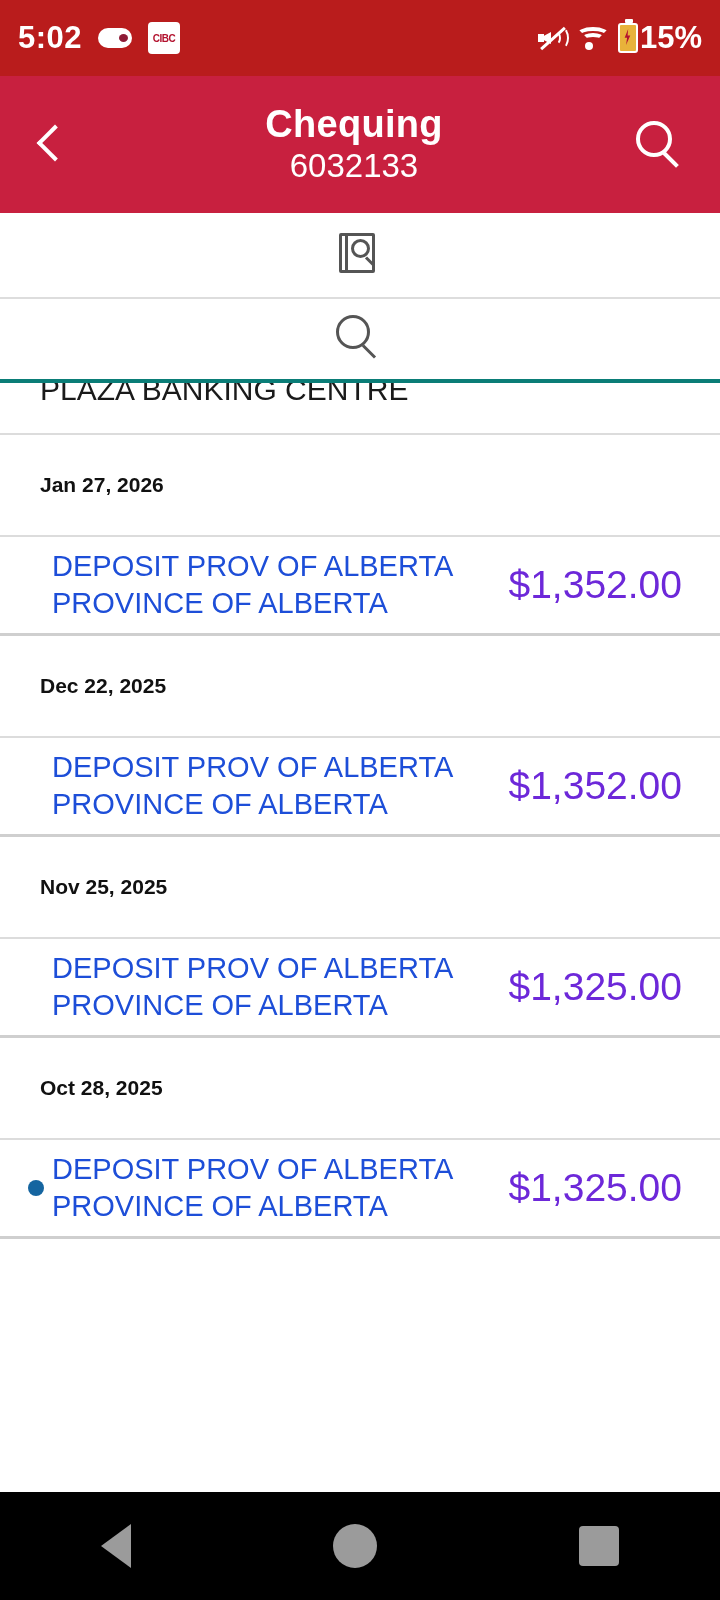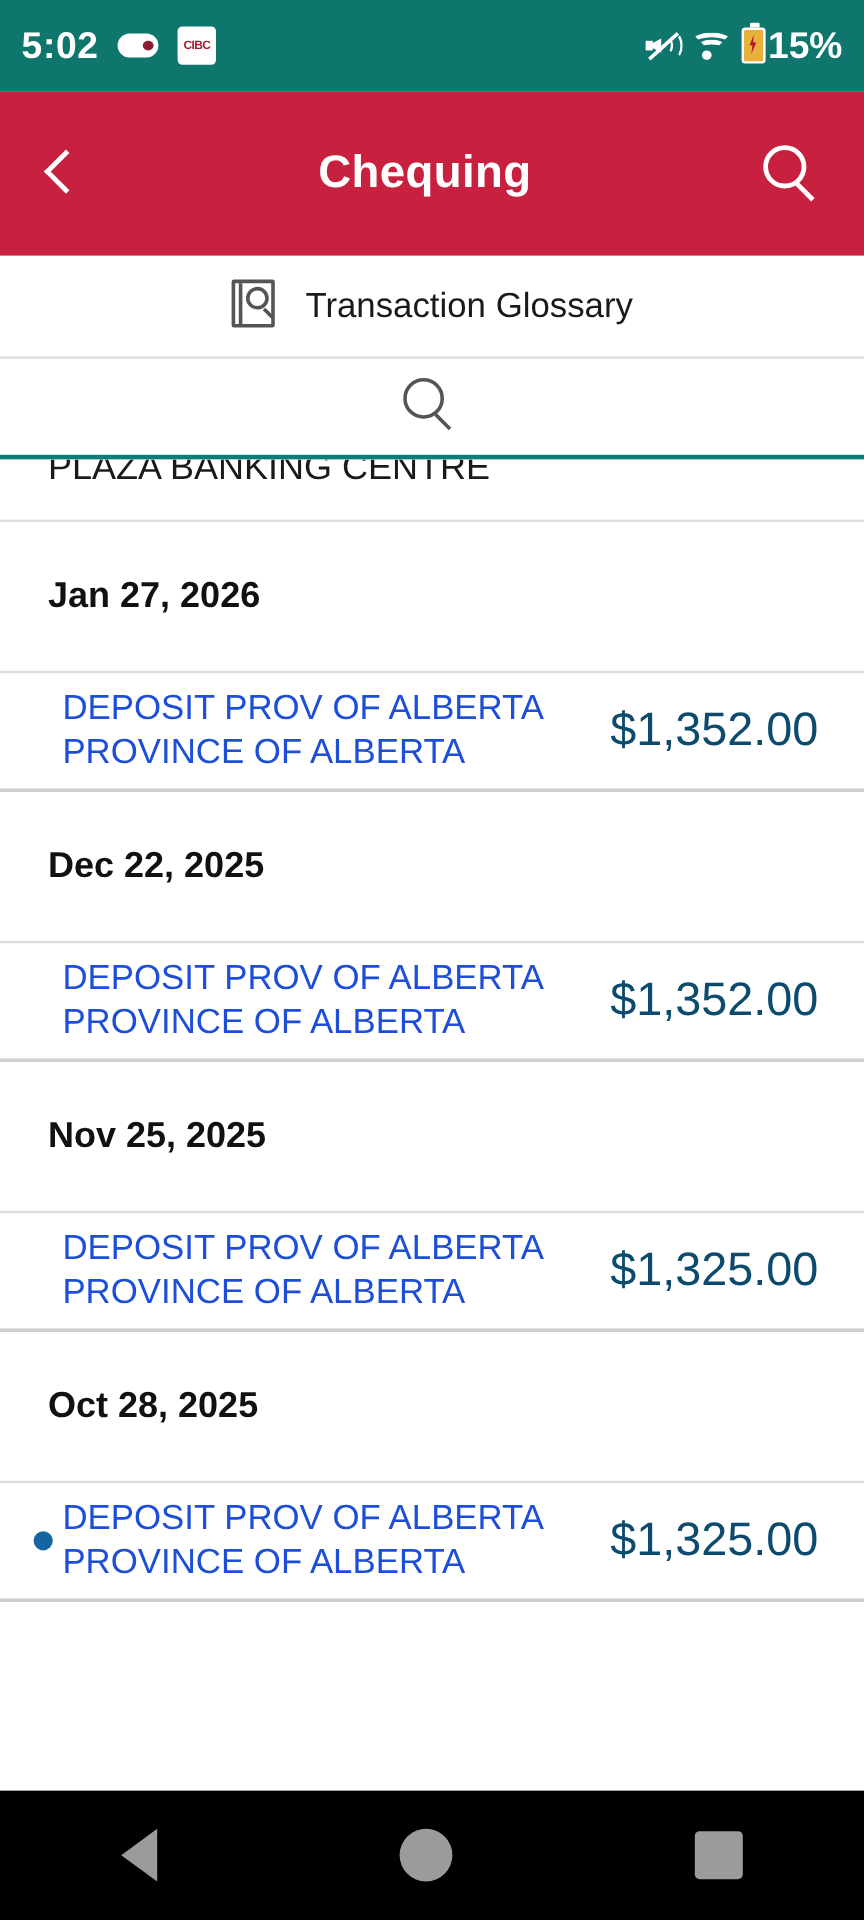--- a/index.html
+++ b/index.html
@@ -16,21 +16,21 @@
     width: 720px;
     height: 1600px;
     display: flex;
     flex-direction: column;
     background: #ffffff;
   }
 
   
   .status-bar {
     height: 76px;
-    background: #0f766e;
+    background: #b91c1c;
     color: #ffffff;
     display: flex;
     align-items: center;
     padding: 0 18px;
     flex: 0 0 auto;
   }
   .status-left {
     display: flex;
     align-items: center;
     gap: 16px;
@@ -346,25 +346,25 @@
     display: flex;
     align-items: flex-start;
     font-size: 30px;
     color: #1a1a1a;
     border-bottom: 2px solid #dcdcdc;
     overflow: hidden;
   }
   .partial-row span { margin-top: -10px; }
 
   .date-header {
-    height: 126px;
+    height: 102px;
     display: flex;
     align-items: center;
     padding: 0 40px;
-    font-size: 30px;
+    font-size: 21px;
     font-weight: bold;
     color: #111111;
     border-bottom: 2px solid #dcdcdc;
   }
   .tx-row {
     height: 99px;
     display: flex;
     align-items: center;
     padding: 0 38px 0 28px;
     border-bottom: 3px solid #cfcfcf;
@@ -381,21 +381,21 @@
   .tx-row.unread .tx-bullet { visibility: visible; }
   .tx-desc {
     font-size: 29px;
     color: #1d4ed8;
     line-height: 1.28;
     flex: 1 1 auto;
   }
   .tx-desc .l2 { display: block; }
   .tx-amount {
     font-size: 39px;
-    color: #0c4a6e;
+    color: #6d28d9;
     white-space: nowrap;
     margin-left: 10px;
   }
 
   
   .nav-bar {
     height: 108px;
     background: #000000;
     display: flex;
     align-items: center;
@@ -448,36 +448,36 @@
       </div>
       <div class="icon-batt"></div>
       <div class="batt-pct">15%</div>
     </div>
   </div>
 
   <div class="app-bar">
     <div class="back-chevron"></div>
     <div class="title-block">
       <div class="title-main">Chequing</div>
+      <div class="title-sub">6032133</div>
     </div>
     <div class="search-icon-bar">
       <span class="ring"></span>
         <span class="handle"></span>
     </div>
   </div>
 
 
   <div class="glossary-row">
     <div class="book-icon">
       <span class="cover"></span>
         <span class="spine"></span>
       <span class="lens"></span>
         <span class="lenshandle"></span>
     </div>
-    <div class="glossary-label">Transaction Glossary</div>
   </div>
 
   <div class="viewing-row">
     <div class="mini-search">
       <span class="ring"></span>
         <span class="handle"></span>
     </div>
   </div>
 
   <div class="tx-list">

